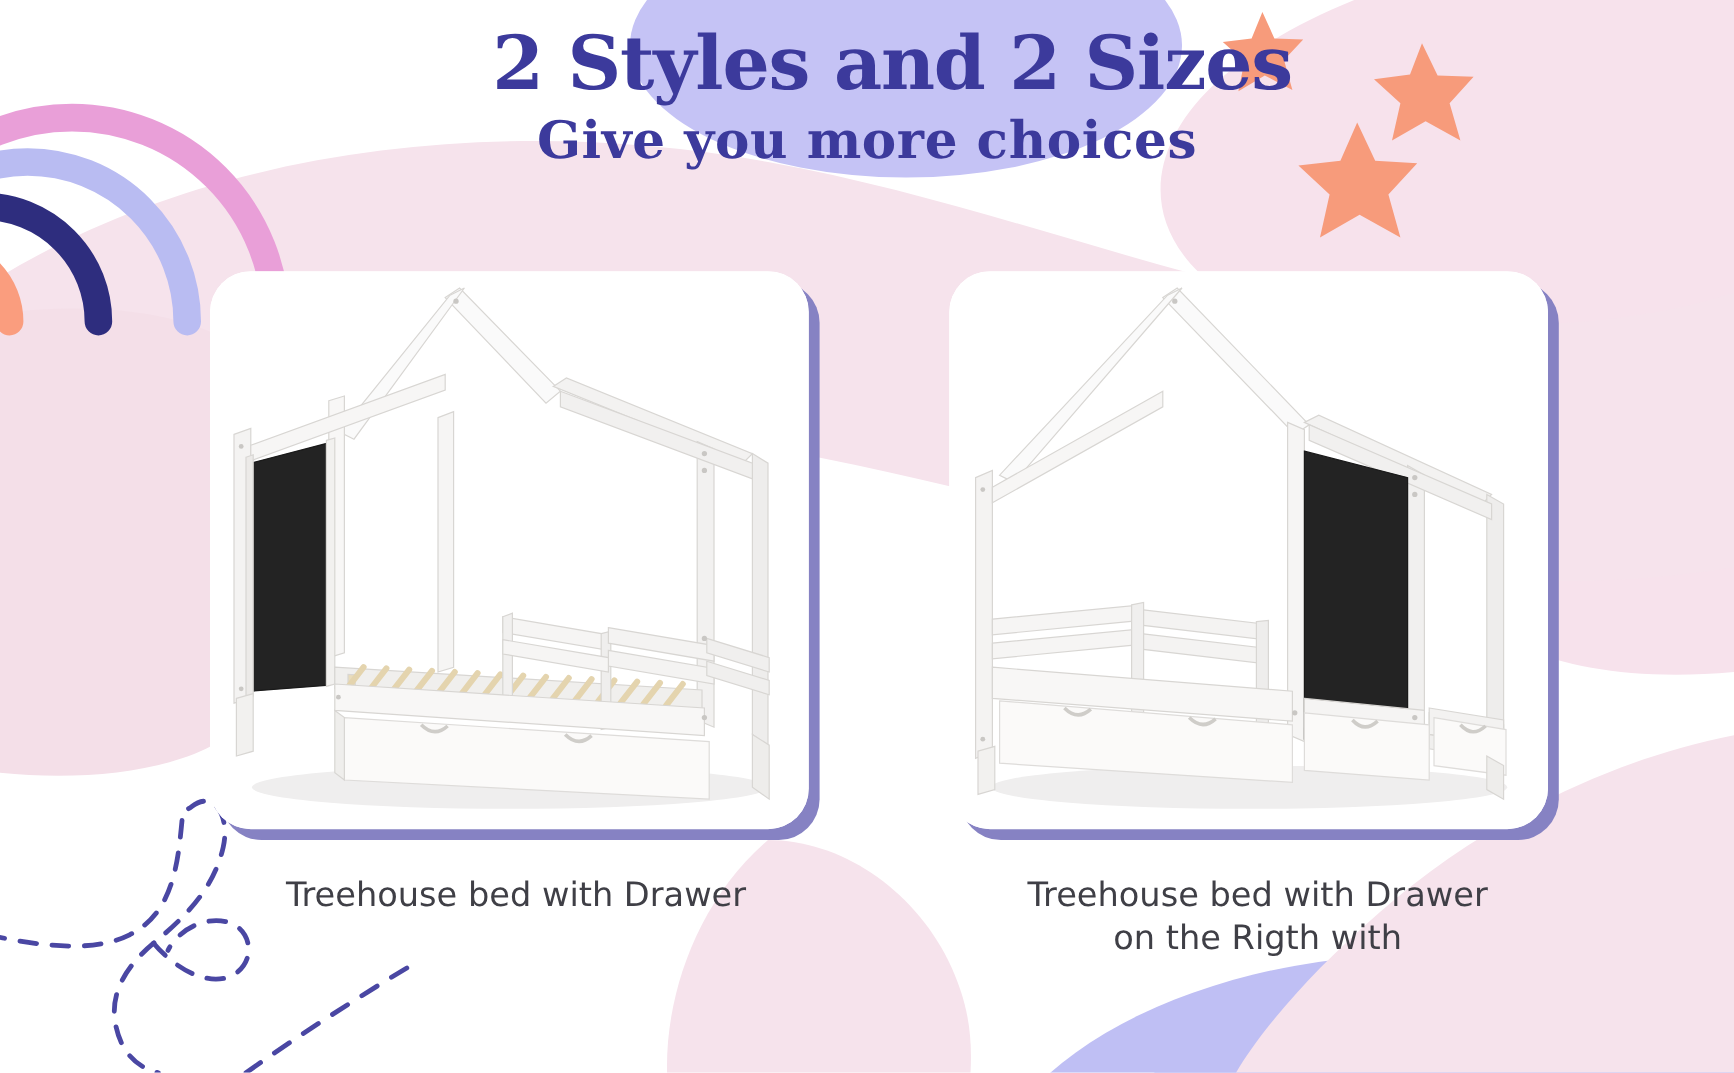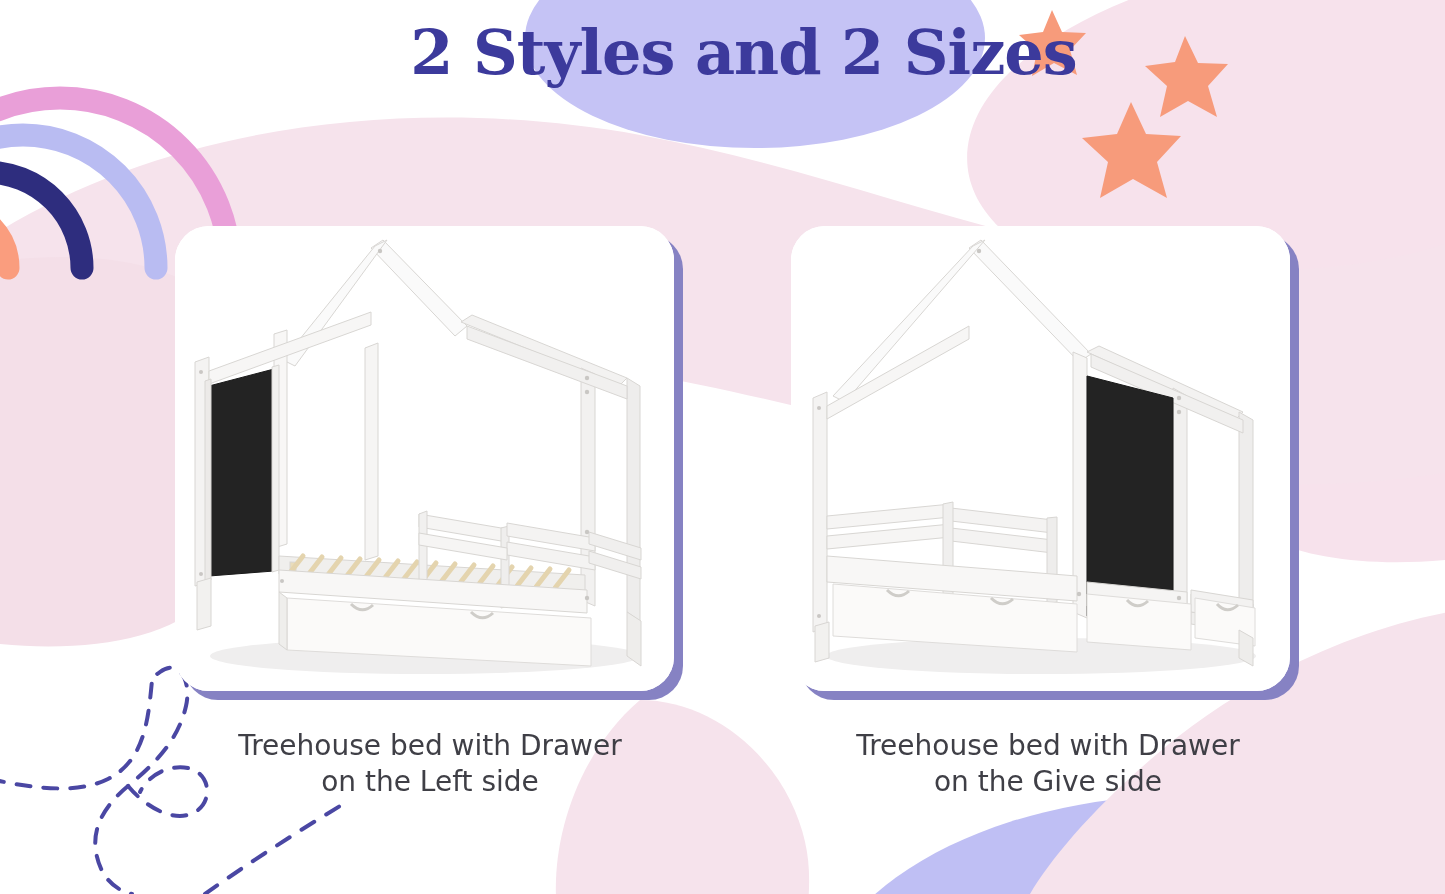--- a/index.html
+++ b/index.html
@@ -131,20 +131,21 @@
           <path fill="none" stroke="#4a47a3" stroke-width="4" stroke-linecap="round" stroke-dasharray="14 13" d="M128,786 C150,812 180,824 198,810 C214,797 208,772 188,768
                    C168,764 148,776 140,792"></path>
           <path fill="none" stroke="#4a47a3" stroke-width="4" stroke-linecap="round" stroke-dasharray="15 14" d="M205,894 C250,862 300,830 350,800"></path>
         </g>
       </g>
     </svg>
   </div>
 
   <div class="headline-block">
     <div class="title-main">2 Styles and 2 Sizes</div>
+    <div class="title-sub">Give you more choices</div>
   </div>
 
   <div class="cards">
 
     <div class="card-wrap left">
       <div class="card-border"></div>
       <div class="card-face">
         <svg class="card-photo" viewBox="0 0 499 465" xmlns="http://www.w3.org/2000/svg">
           <rect x="0" y="0" width="499" height="465" fill="#ffffff"></rect>
 
@@ -295,21 +296,20 @@
               <circle cx="388" cy="372" r="2.2"></circle>
           </g>
         </svg>
       </div>
     </div>
 
   </div>
 
   <div class="caption left">
     <span>Treehouse bed with Drawer</span>
-    <span class="l2">on the Left side</span>
   </div>
 
   <div class="caption right">
     <span>Treehouse bed with Drawer</span>
-    <span class="l2">on the Give side</span>
+    <span class="l2">on the Rigth with</span>
   </div>
 
 </div>
 
 </body></html>

